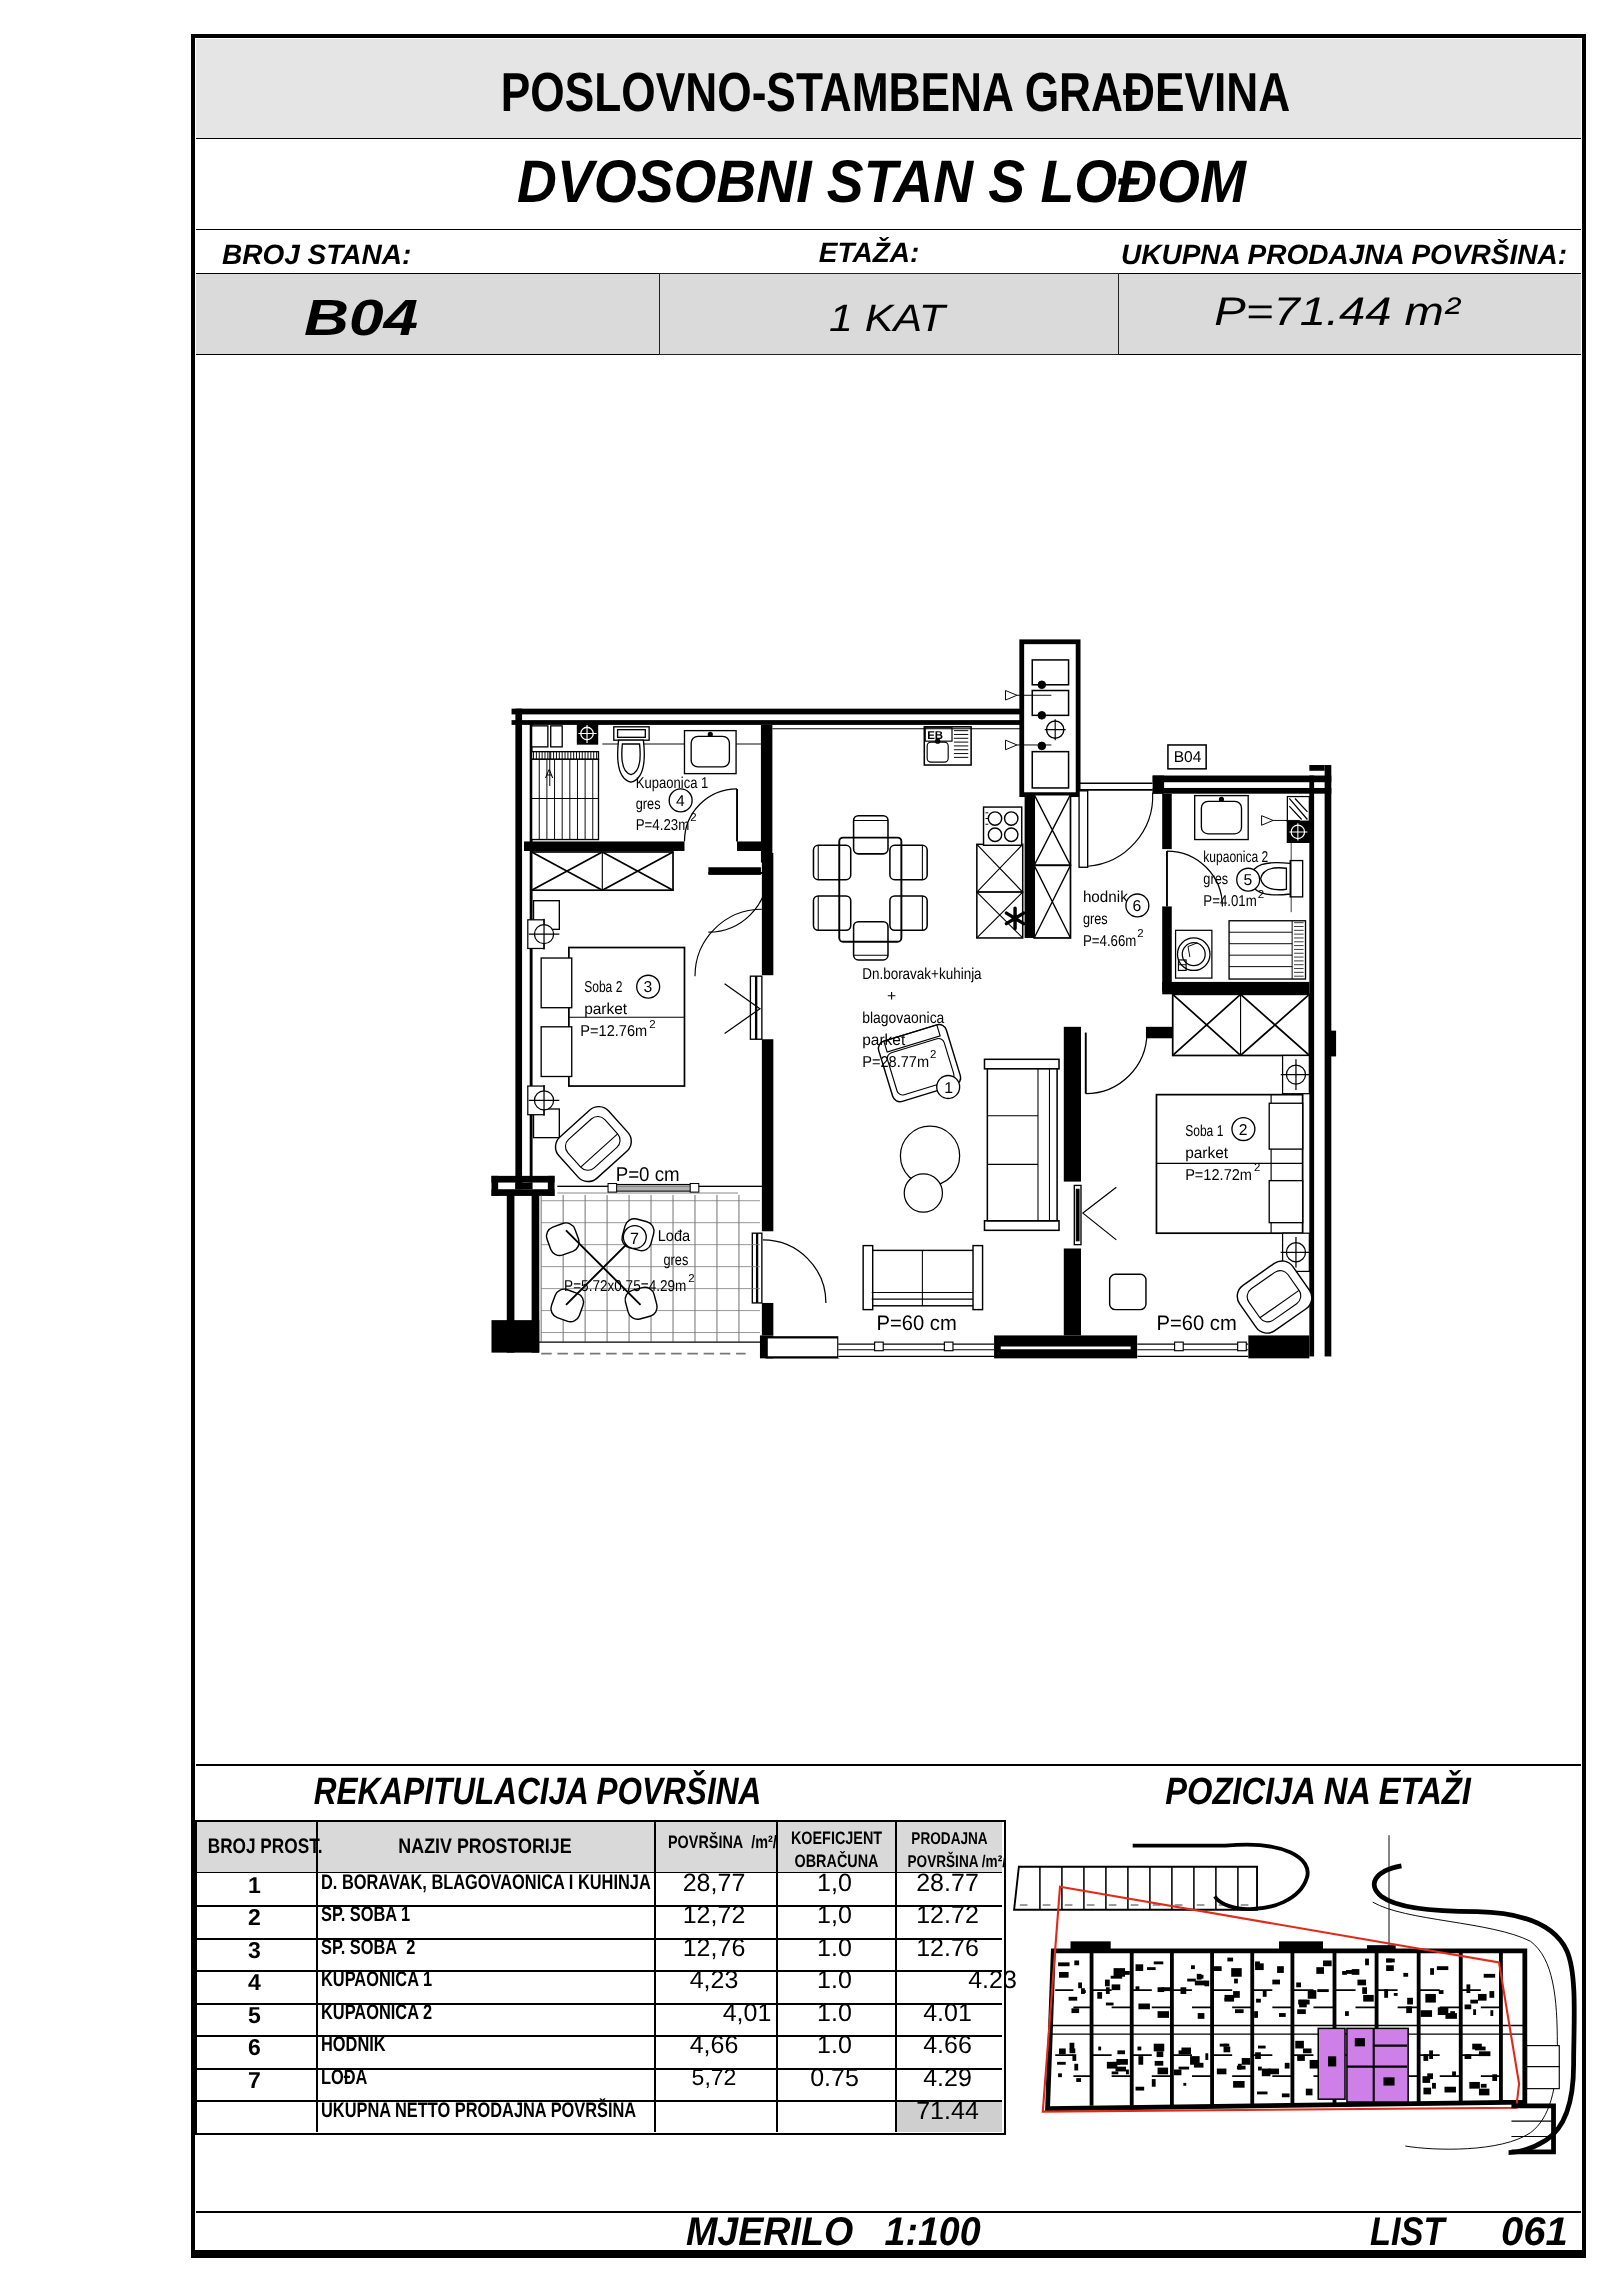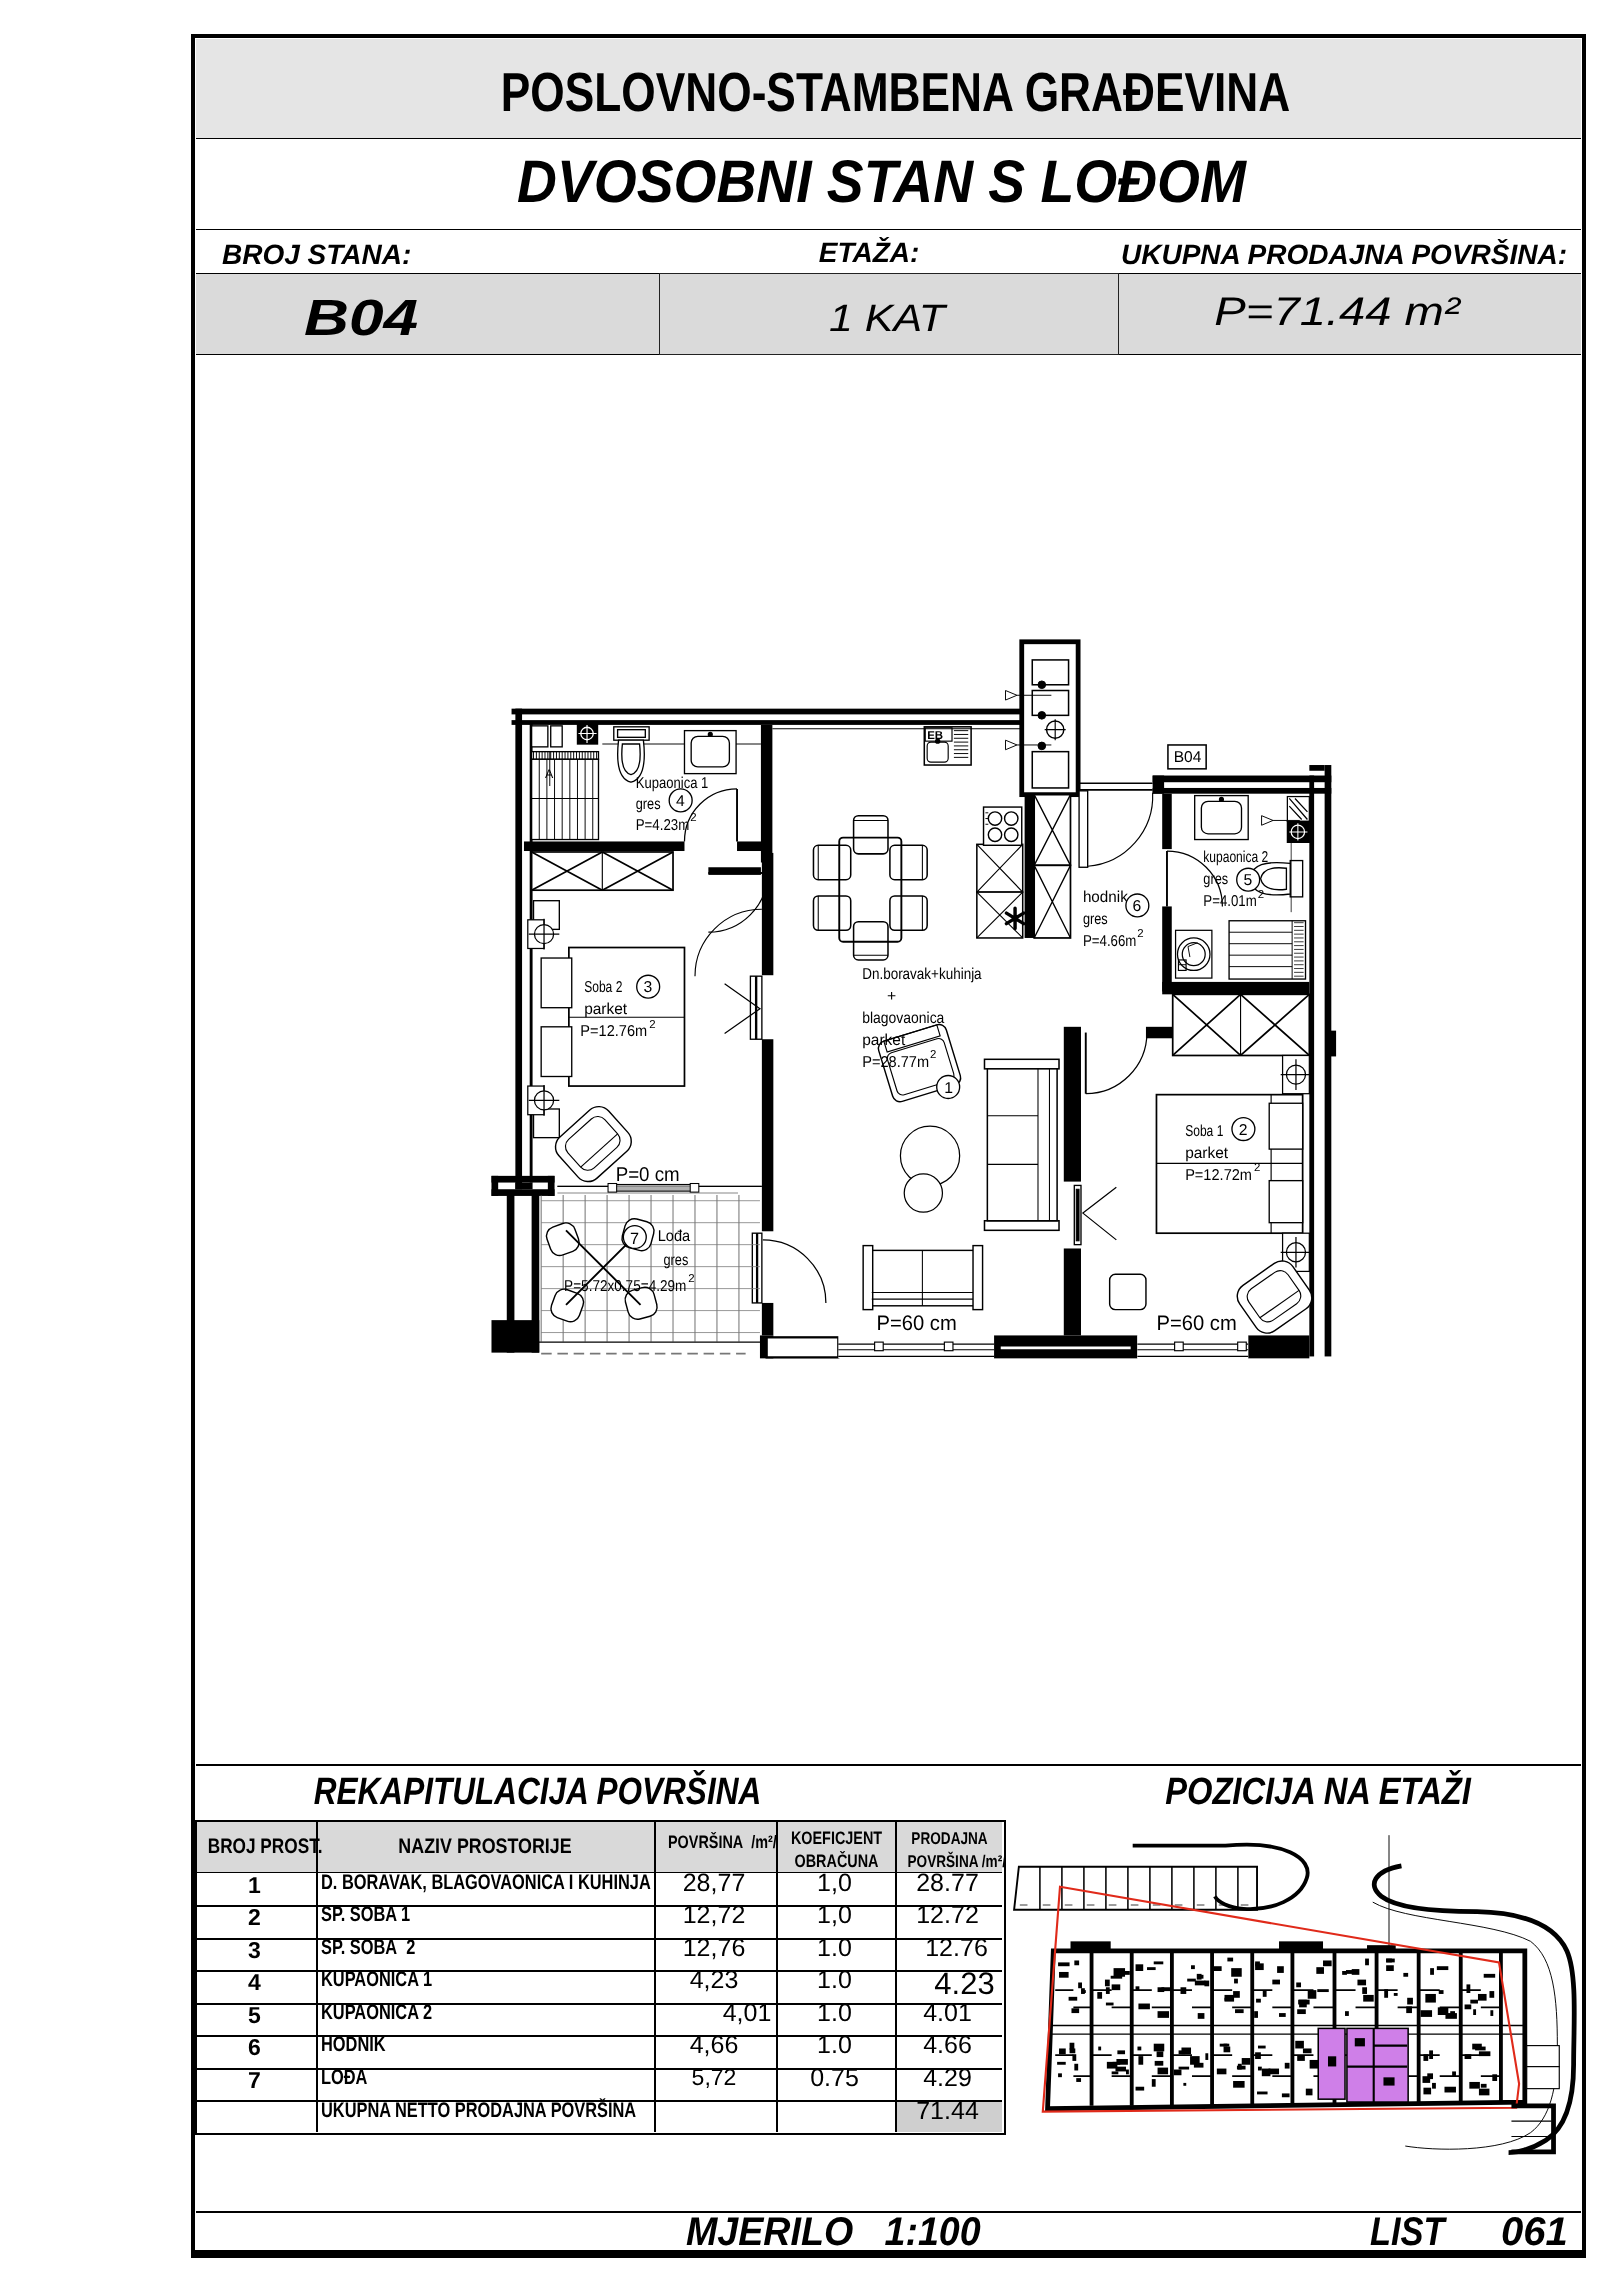--- a/index.html
+++ b/index.html
@@ -609,22 +609,22 @@
 <div class="abs ctr" style="left:654px;top:2064px;width:120px;font-size:23px;">5,72</div>
 <div class="abs ctr" style="left:776px;top:1869px;width:117px;font-size:25px;">1,0</div>
 <div class="abs ctr" style="left:776px;top:1901px;width:117px;font-size:25px;">1,0</div>
 <div class="abs ctr" style="left:776px;top:1934px;width:117px;font-size:25px;">1.0</div>
 <div class="abs ctr" style="left:776px;top:1966px;width:117px;font-size:25px;">1.0</div>
 <div class="abs ctr" style="left:776px;top:1999px;width:117px;font-size:25px;">1.0</div>
 <div class="abs ctr" style="left:776px;top:2031px;width:117px;font-size:25px;">1.0</div>
 <div class="abs ctr" style="left:776px;top:2064px;width:117px;font-size:25px;">0.75</div>
 <div class="abs ctr" style="left:895px;top:1869px;width:105px;font-size:25px;">28.77</div>
 <div class="abs ctr" style="left:895px;top:1901px;width:105px;font-size:25px;">12.72</div>
-<div class="abs ctr" style="left:895px;top:1934px;width:105px;font-size:25px;margin-left:9px;">12.76</div>
-<div class="abs ctr" style="left:912px;top:1966px;width:105px;font-size:31px;">4.23</div>
+<div class="abs ctr" style="left:895px;top:1934px;width:105px;font-size:25px;">12.76</div>
+<div class="abs ctr" style="left:940px;top:1966px;width:105px;font-size:25px;">4.23</div>
 <div class="abs ctr" style="left:895px;top:1999px;width:105px;font-size:25px;">4.01</div>
 <div class="abs ctr" style="left:895px;top:2031px;width:105px;font-size:25px;">4.66</div>
 <div class="abs ctr" style="left:895px;top:2064px;width:105px;font-size:25px;">4.29</div>
 <div class="abs ctr" style="left:895px;top:2097px;width:105px;font-size:25px;">71.44</div>
 
 <svg class="abs" style="left:994px;top:1816px;" width="593" height="354" viewBox="1040 1900 620 370" fill="none" font-family="Liberation Sans, sans-serif">
 
 <g stroke="#000" stroke-width="2">
         <path d="M1066 1953H1315V1998H1061Z" fill="#fff"></path>
         <path d="M1088 1953V1998M1111 1953V1998M1134 1953V1998M1157 1953V1998M1180 1953V1998M1203 1953V1998M1226 1953V1998M1249 1953V1998M1272 1953V1998M1295 1953V1998" stroke-width="1.6"></path>

